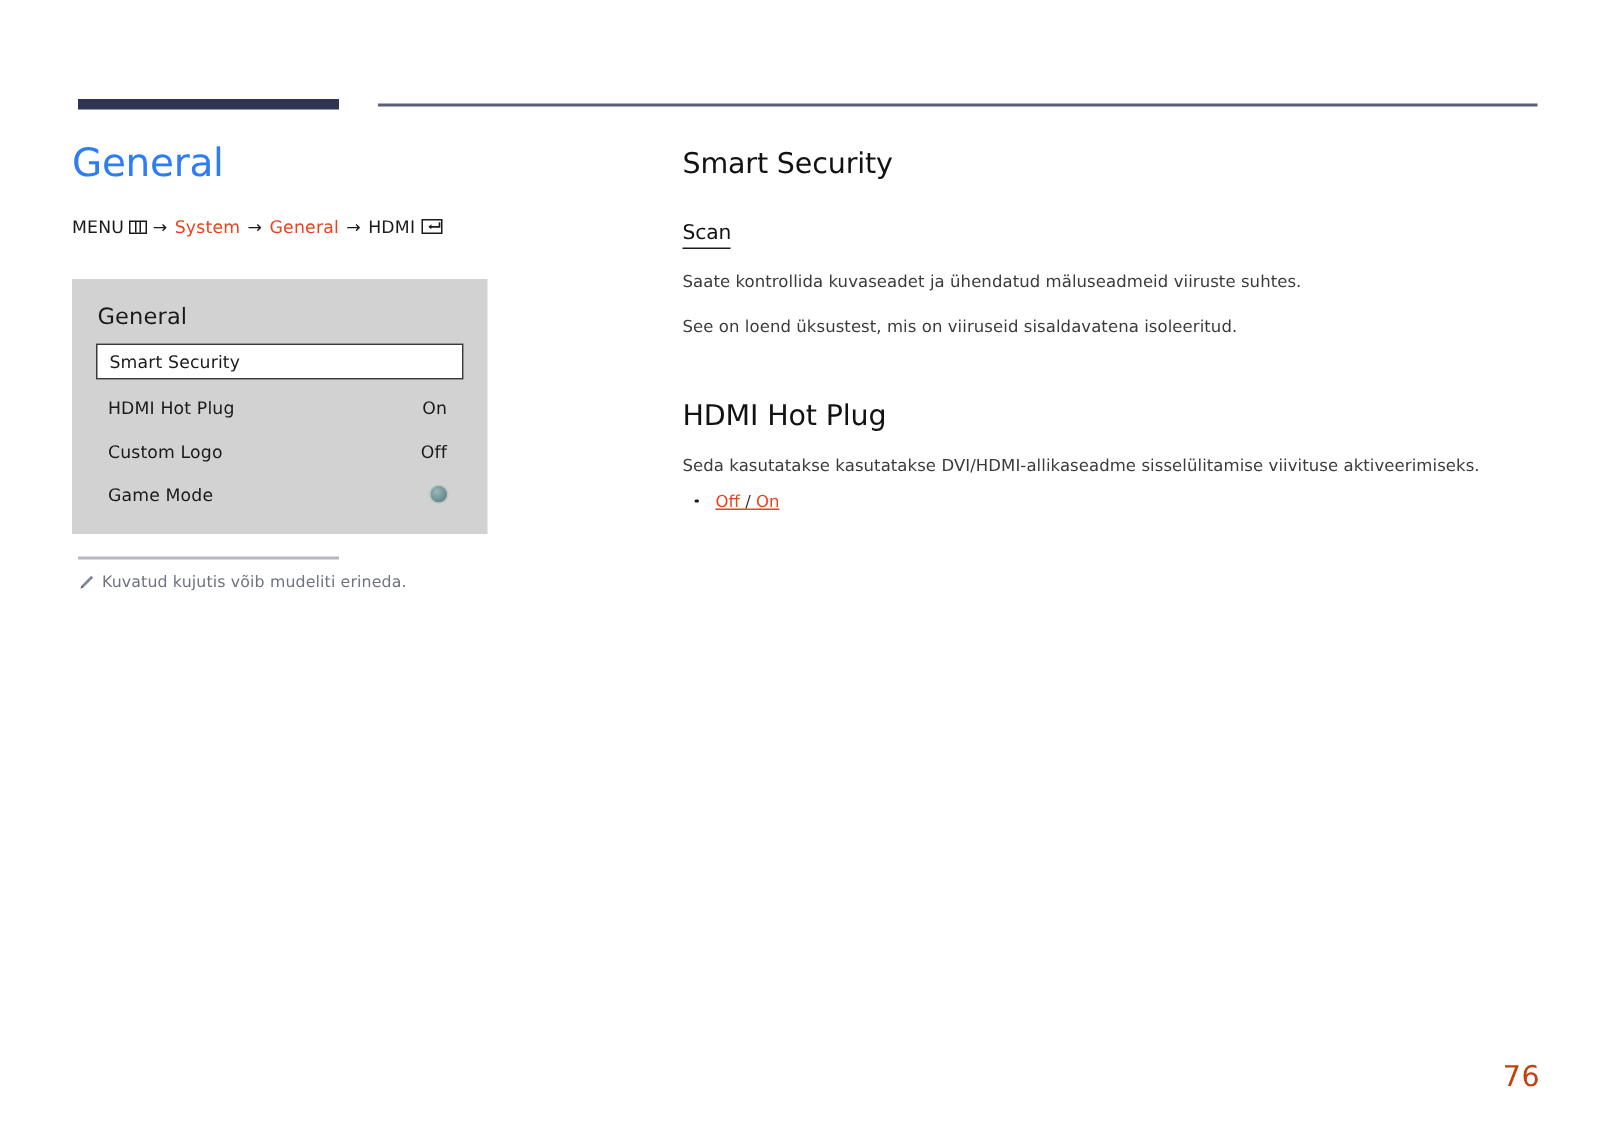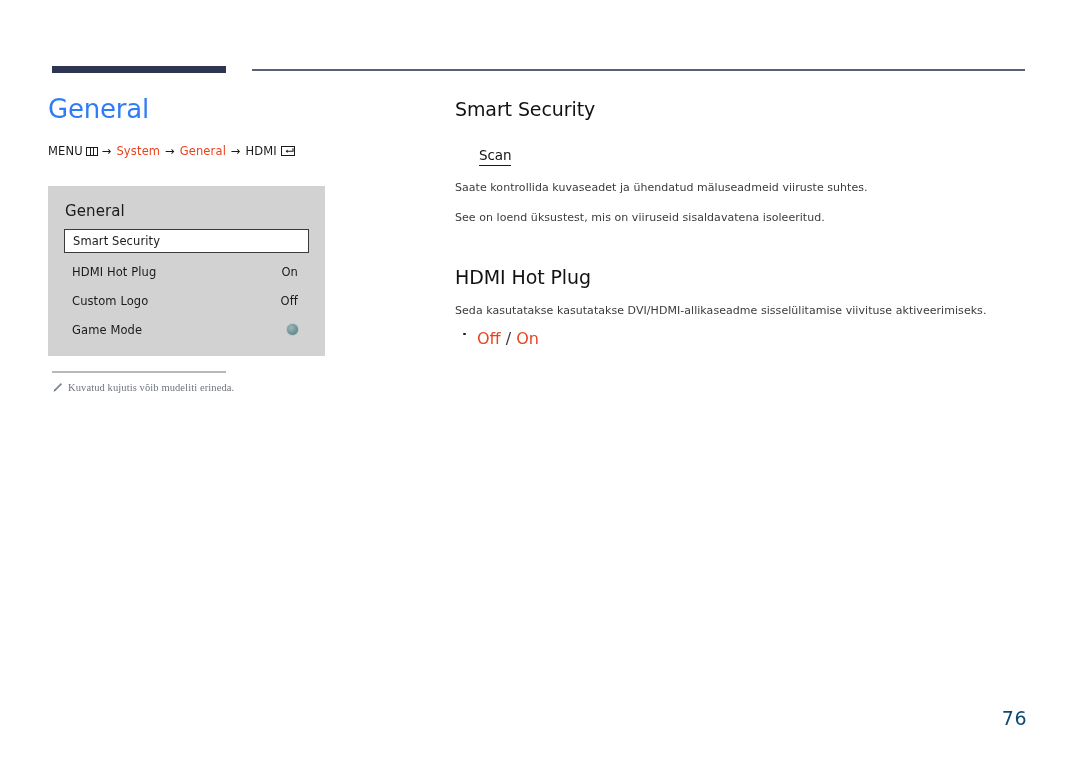--- a/index.html
+++ b/index.html
@@ -146,21 +146,20 @@
   .note {
     position: absolute;
     left: 52px;
     top: 382px;
     font-size: 10.5px;
     color: #6e737f;
     display: flex;
     align-items: center;
     gap: 5px;
     letter-spacing: 0.1px;
-    font-family: Liberation Serif, serif;
   }
   .note-pen { flex: 0 0 auto; line-height: 0; }
 
   
   .right-col {
     position: absolute;
     left: 455px;
     top: 98px;
     width: 575px;
   }
@@ -183,53 +182,54 @@
     font-size: 13.5px;
     font-weight: normal;
     color: #121212;
     margin: 26px 0 0 0;
     display: inline-block;
     border-bottom: 1.4px solid #1a1a1a;
     padding-bottom: 2px;
     letter-spacing: -0.1px;
     line-height: 1.2;
   }
-  .sec-h2-wrap { display: block; margin-left: 24px; }
+  .sec-h2-wrap { display: block; }
   .block-gap-lg { margin-top: 40px; }
   .bullets {
     list-style: none;
     margin: 7px 0 0 0;
     padding: 0;
   }
   .bullets li {
-    font-size: 16px;
+    font-size: 11px;
     color: #e8441f;
     position: relative;
     padding-left: 22px;
     line-height: 1.6;
+    text-decoration: underline;
   }
   .bullets li::before {
     content: "";
     position: absolute;
     left: 8px;
     top: 7px;
     width: 2.6px;
     height: 2.6px;
     background: #1a1a1a;
     border-radius: 50%;
   }
   .sep-slash { color: #3b3b3b; }
 
   
   .page-num {
     position: absolute;
     right: 53px;
     top: 707px;
     font-size: 19px;
-    color: #0c4a6e;
+    color: #c2410c;
     letter-spacing: 0.5px;
   }
 </style>
 </head>
 <body>
 
 <div class="hdr-bar-thick"></div>
 <div class="hdr-bar-thin"></div>
 
 <div class="left-col">

